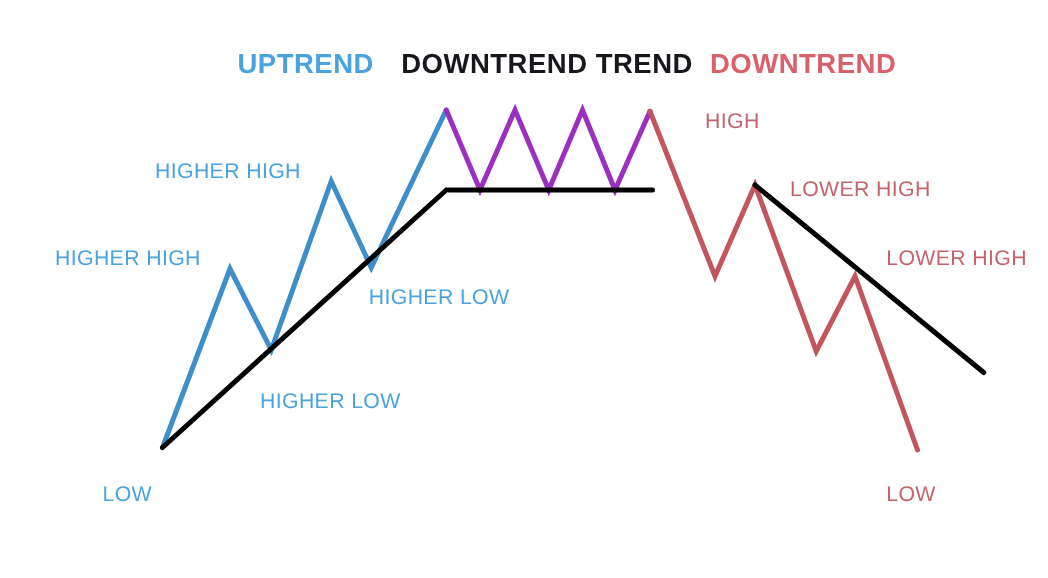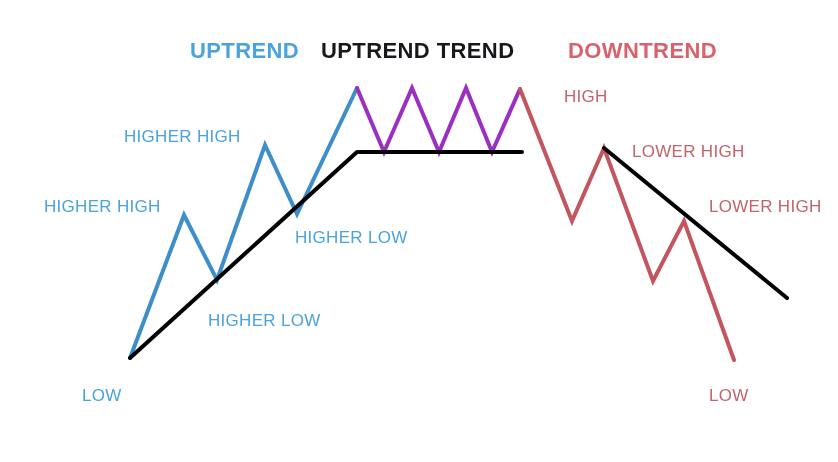--- a/index.html
+++ b/index.html
@@ -49,21 +49,21 @@
   <svg id="chart-svg" viewBox="0 0 838 462" preserveAspectRatio="none" aria-hidden="true">
       <polyline points="118,358 172,215 205,280 253,145 285,214 345,88" fill="none" stroke="#3d8ec9" stroke-width="4" stroke-linecap="round" stroke-linejoin="miter"></polyline>
       <polyline points="345,88 372,152 400,88 427,152 454,88 480,152 508,89" fill="none" stroke="#9b30c0" stroke-width="4" stroke-linecap="round" stroke-linejoin="miter"></polyline>
       <polyline points="508,89 560,221 592,148 641,281 672,221 722,360" fill="none" stroke="#c3555f" stroke-width="4" stroke-linecap="round" stroke-linejoin="miter"></polyline>
       <polyline points="118,358 345,152" fill="none" stroke="#000000" stroke-width="4" stroke-linecap="round" stroke-linejoin="miter"></polyline>
       <polyline points="347,152 510,152" fill="none" stroke="#000000" stroke-width="4" stroke-linecap="round" stroke-linejoin="miter"></polyline>
       <polyline points="592,148 775,298" fill="none" stroke="#000000" stroke-width="4" stroke-linecap="round" stroke-linejoin="miter"></polyline>
     </svg>
   <div id="title-layer">
       <div class="title" style="left: 178px; top: 40px; color: rgb(74, 163, 223);">UPTREND</div>
-      <div class="title" style="left: 309px; top: 40px; color: rgb(22, 24, 28);">UPTREND TREND</div>
+      <div class="title" style="left: 309px; top: 40px; color: rgb(22, 24, 28);">DOWNTREND TREND</div>
       <div class="title" style="left: 556px; top: 40px; color: rgb(217, 97, 108); text-align: center;">DOWNTREND</div>
     </div>
   <div id="label-layer">
       <div class="label" style="left: 112px; top: 128px; color: rgb(74, 163, 223);">HIGHER HIGH</div>
       <div class="label" style="left: 32px; top: 198px; color: rgb(74, 163, 223);">HIGHER HIGH</div>
       <div class="label" style="left: 283px; top: 229px; color: rgb(74, 163, 223);">HIGHER LOW</div>
       <div class="label" style="left: 196px; top: 312px; color: rgb(74, 163, 223);">HIGHER LOW</div>
       <div class="label" style="left: 70px; top: 387px; color: rgb(74, 163, 223);">LOW</div>
       <div class="label" style="left: 552px; top: 88px; color: rgb(195, 100, 108);">HIGH</div>
       <div class="label" style="left: 620px; top: 143px; color: rgb(195, 100, 108);">LOWER HIGH</div>

